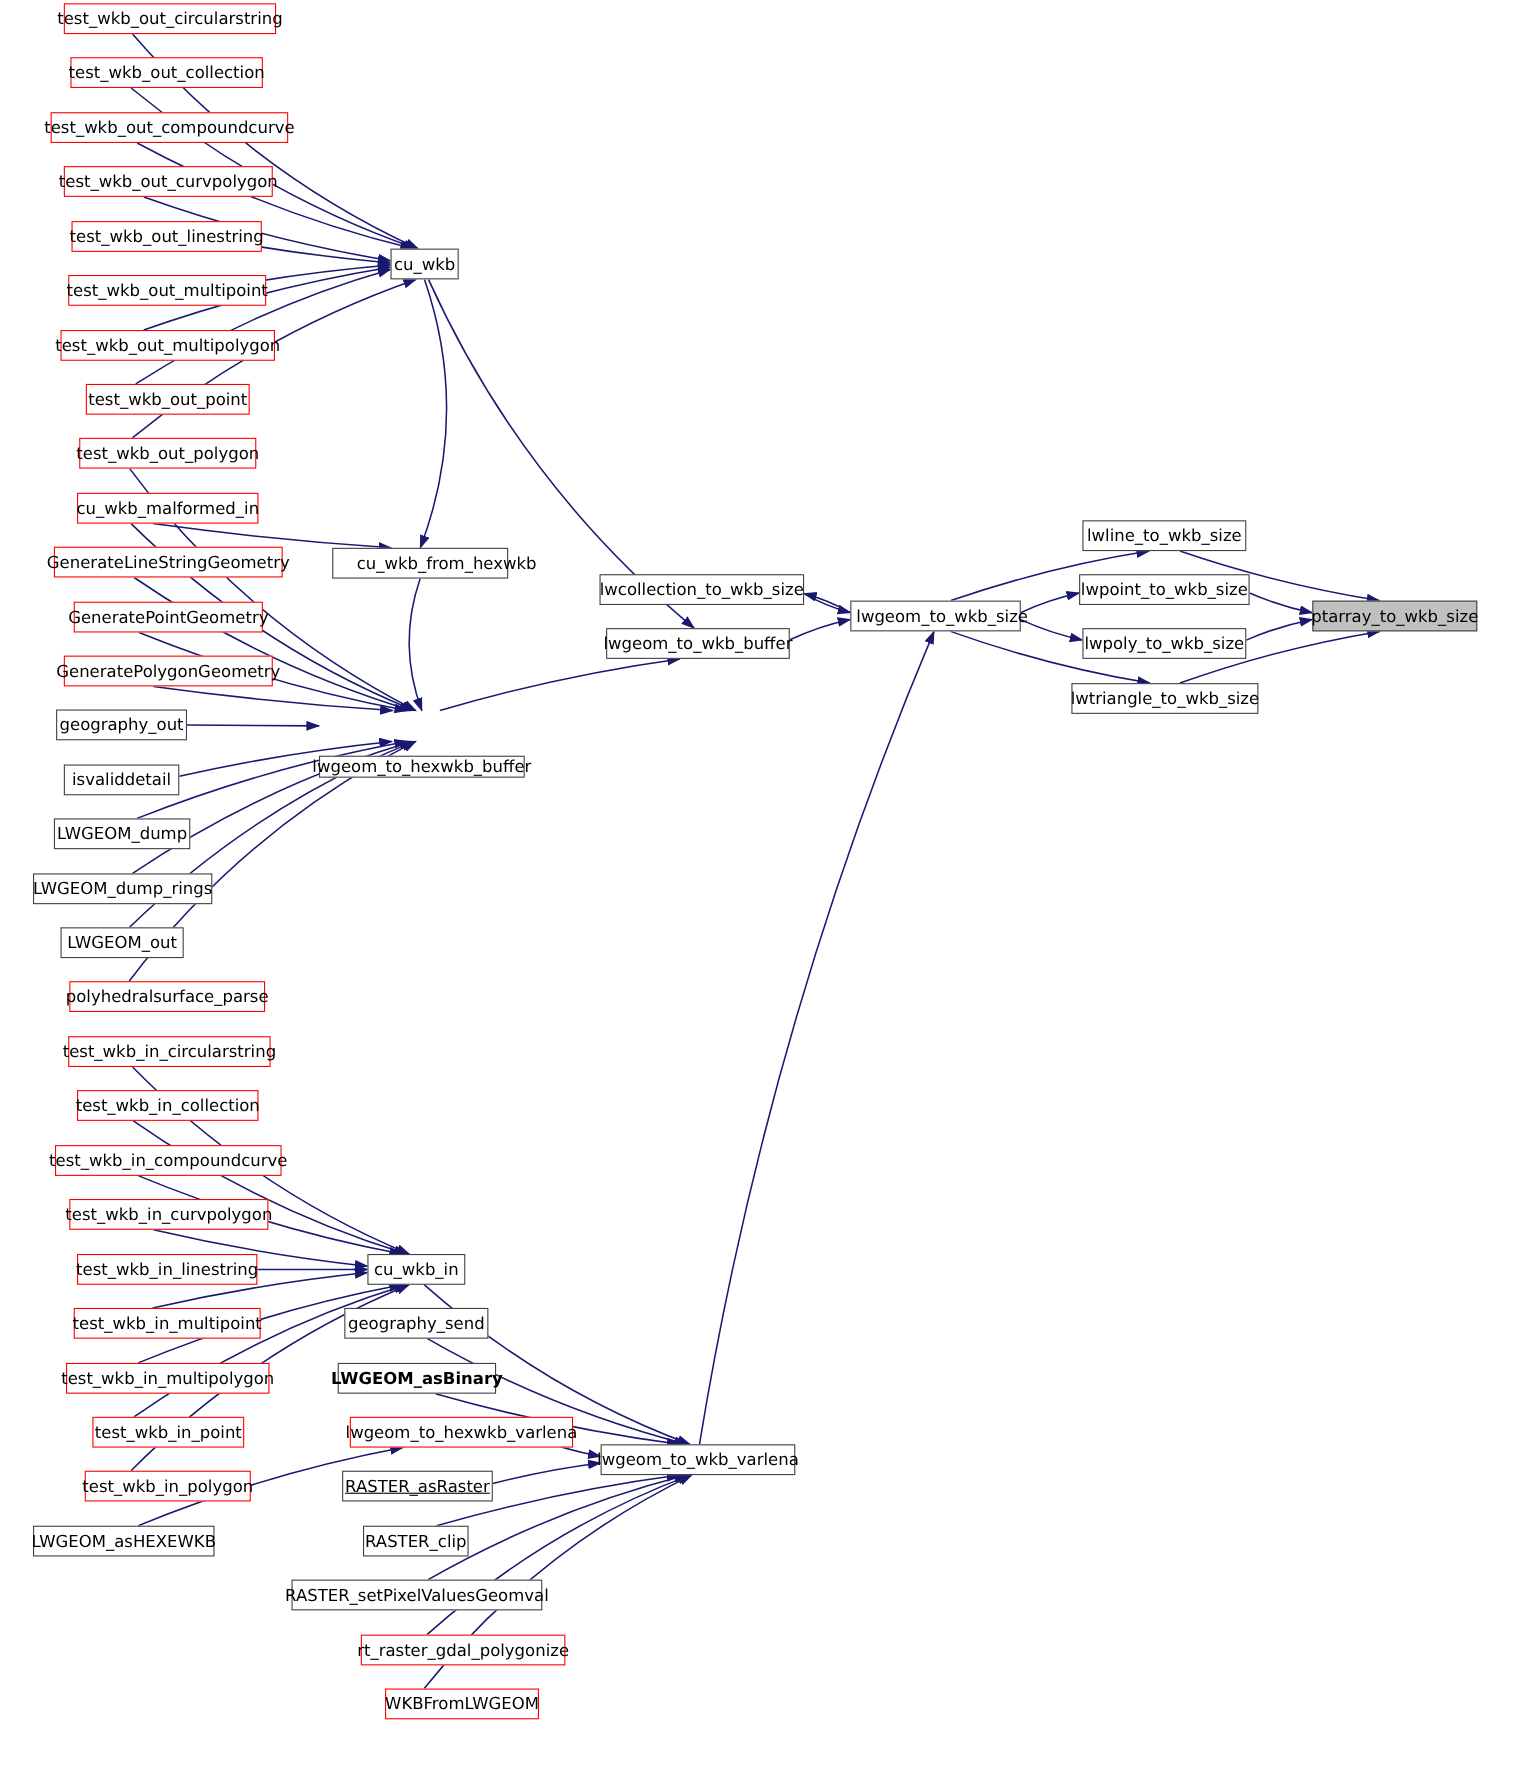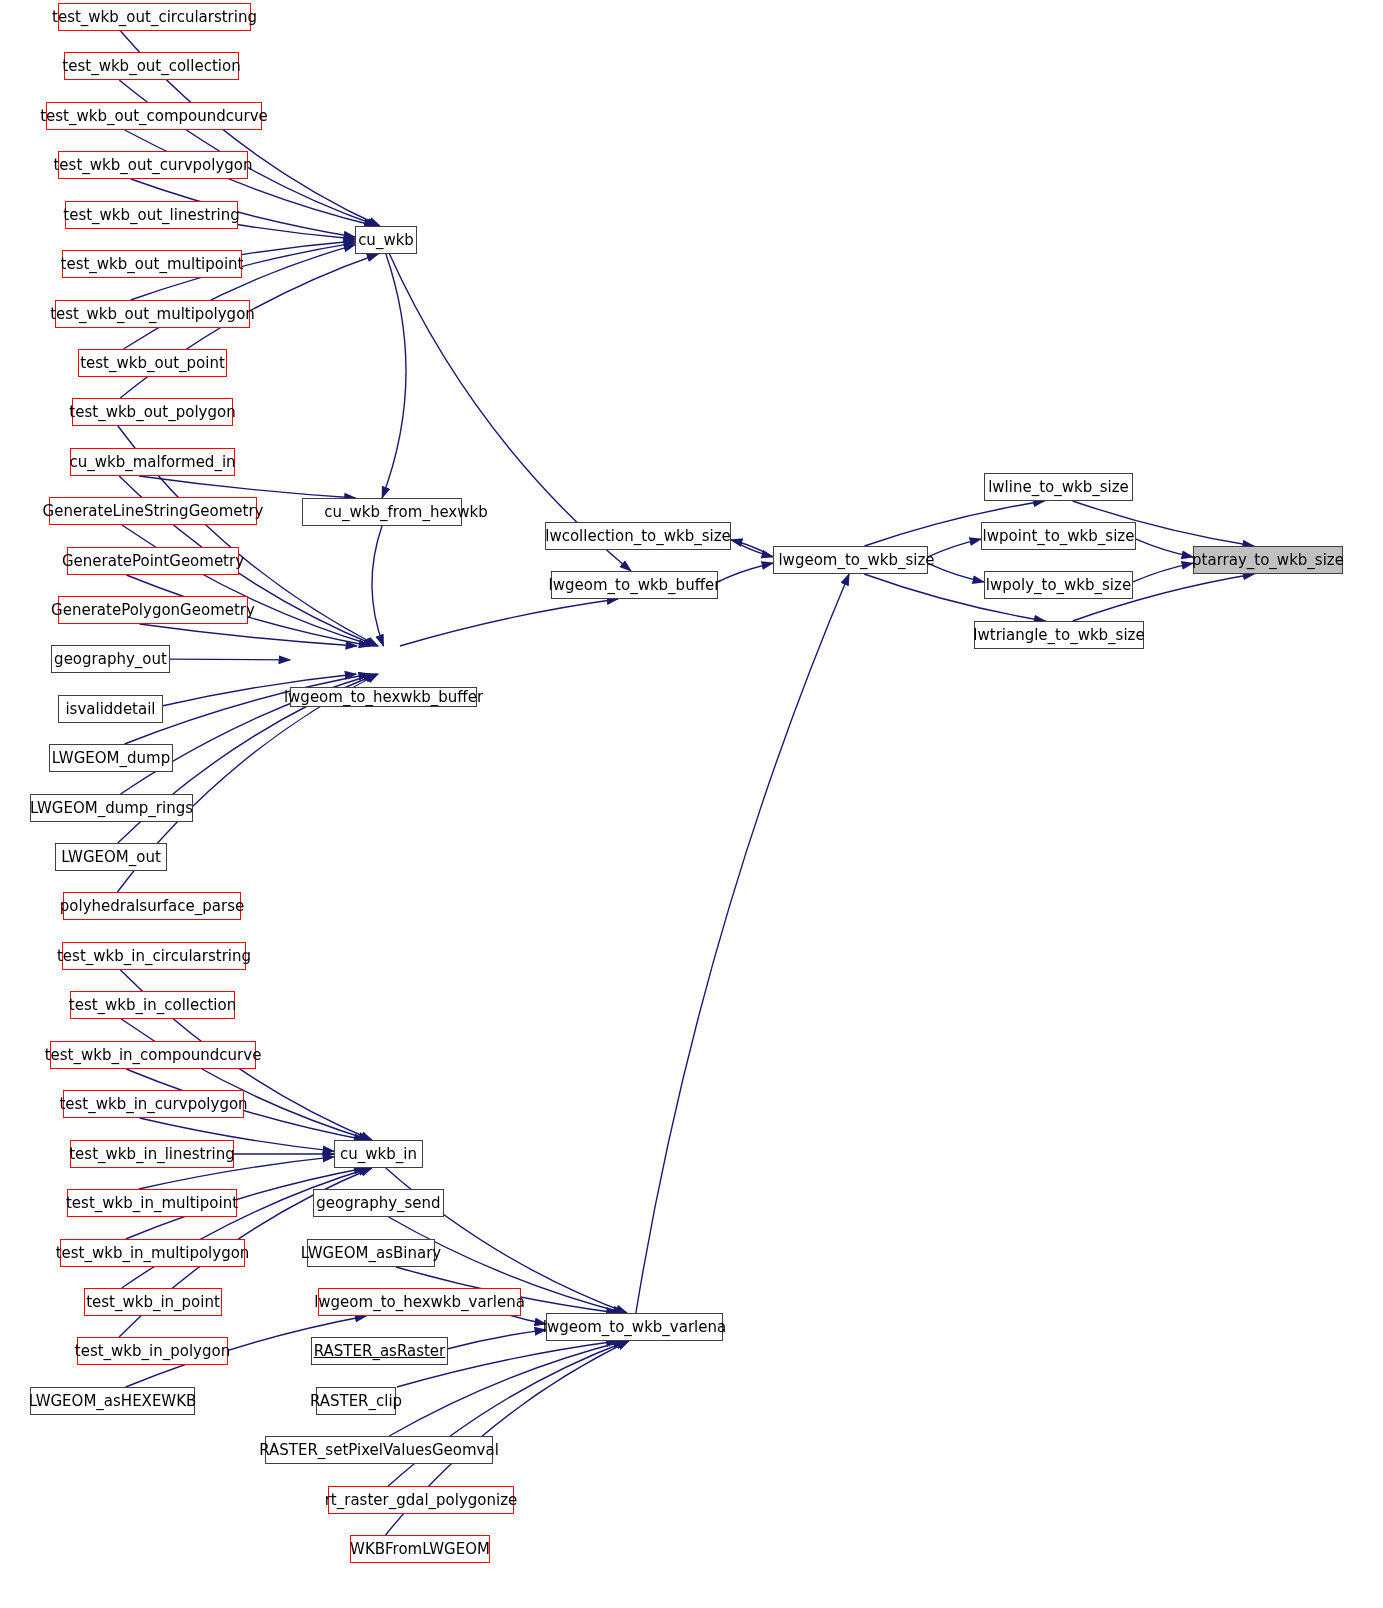--- a/index.html
+++ b/index.html
@@ -212,30 +212,30 @@
       </div>
       <div class="node hl" style="left: 1193px; top: 546px; width: 150px; height: 28px;">
         <span class="nlabel">ptarray_to_wkb_size</span>
       </div>
       <div class="node black" style="left: 334px; top: 1140px; width: 89px; height: 28px;">
         <span class="nlabel">cu_wkb_in</span>
       </div>
       <div class="node black" style="left: 313px; top: 1189px; width: 131px; height: 28px;">
         <span class="nlabel">geography_send</span>
       </div>
-      <div class="node black" style="left: 307px; top: 1239px; width: 128px; height: 28px;">
+      <div class="node black" style="left: 307px; top: 1239px; width: 144px; height: 28px; font-weight: bold;">
         <span class="nlabel">LWGEOM_asBinary</span>
       </div>
       <div class="node red" style="left: 278px; top: 1288px; width: 203px; height: 28px;">
         <span class="nlabel">lwgeom_to_hexwkb_varlena</span>
       </div>
       <div class="node black" style="left: 311px; top: 1337px; width: 137px; height: 28px; text-decoration: underline;">
         <span class="nlabel">RASTER_asRaster</span>
       </div>
-      <div class="node black" style="left: 316px; top: 1387px; width: 80px; height: 28px;">
+      <div class="node black" style="left: 330px; top: 1387px; width: 96px; height: 28px;">
         <span class="nlabel">RASTER_clip</span>
       </div>
       <div class="node black" style="left: 265px; top: 1436px; width: 228px; height: 28px;">
         <span class="nlabel">RASTER_setPixelValuesGeomval</span>
       </div>
       <div class="node red" style="left: 288px; top: 1486px; width: 186px; height: 28px;">
         <span class="nlabel">rt_raster_gdal_polygonize</span>
       </div>
       <div class="node red" style="left: 310px; top: 1535px; width: 140px; height: 28px;">
         <span class="nlabel">WKBFromLWGEOM</span>

